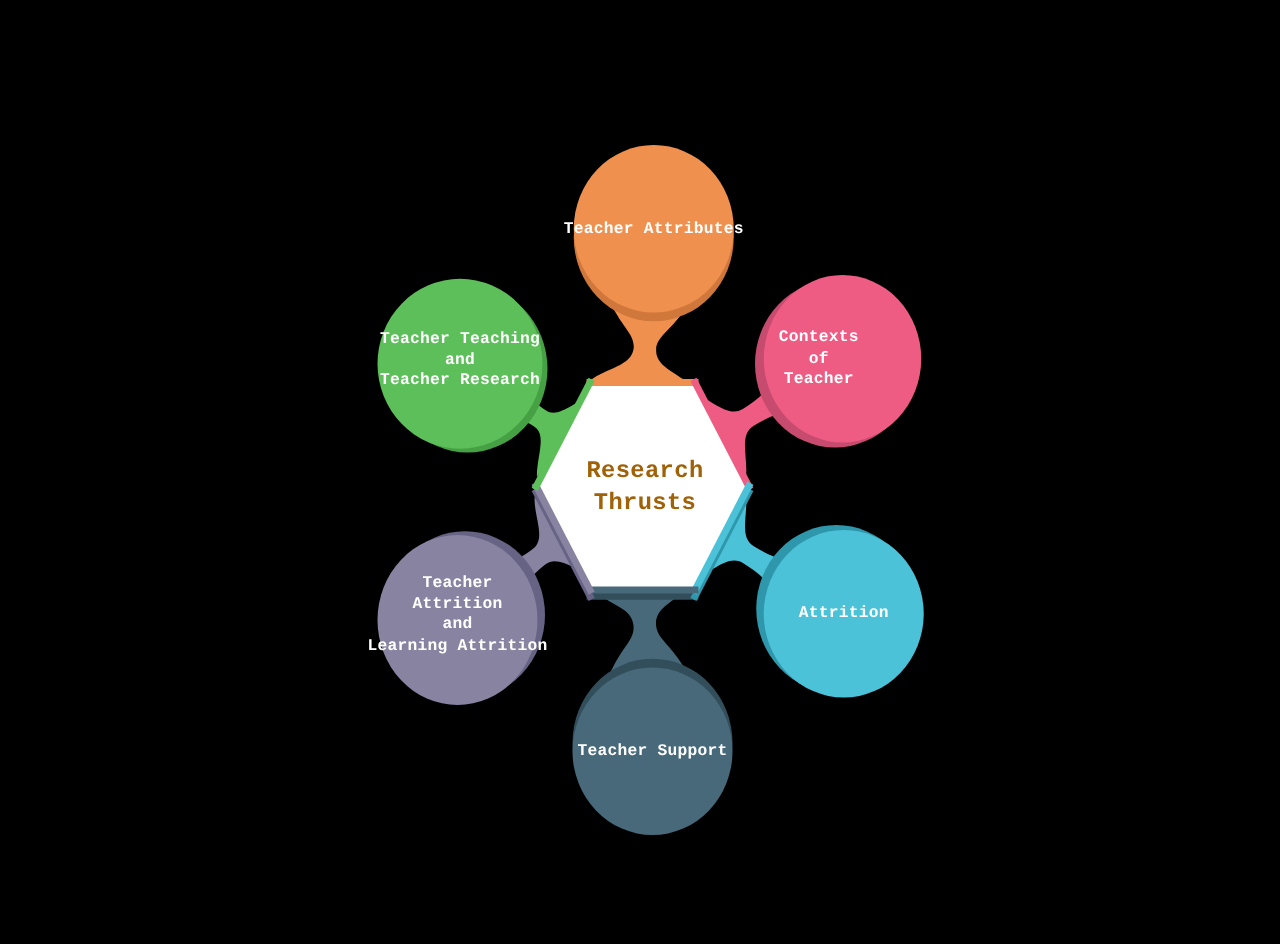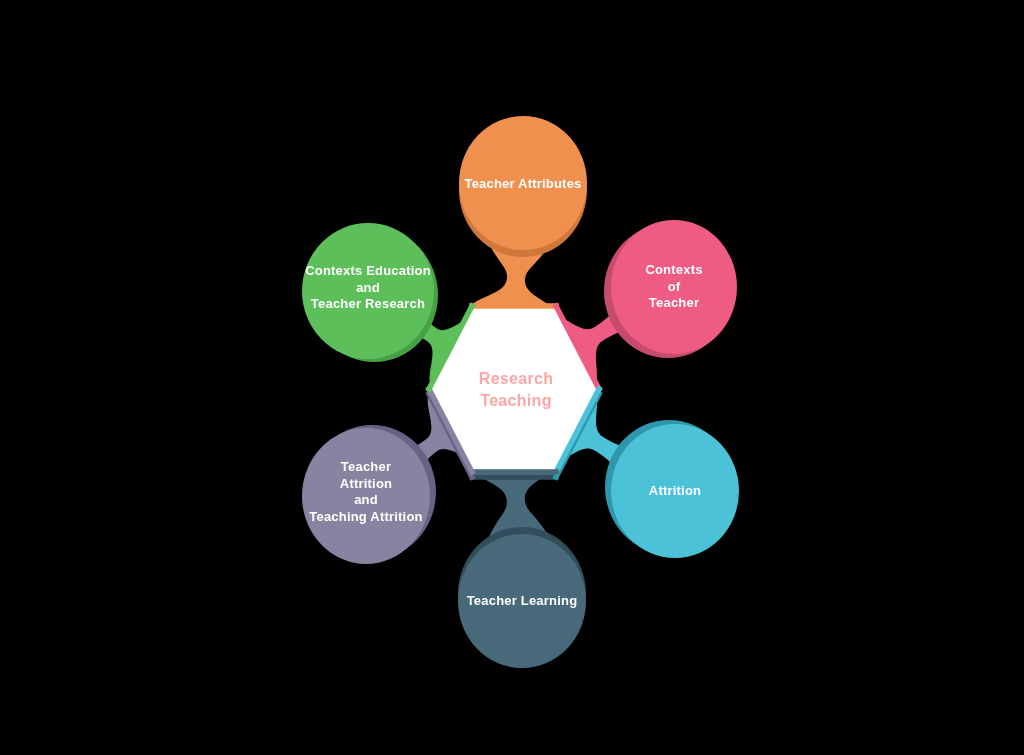--- a/index.html
+++ b/index.html
@@ -1,27 +1,27 @@
 <!DOCTYPE html>
 <html><head>
 <meta charset="utf-8">
 <style>
   html,body{margin:0;padding:0;background:#000;}
   .stage{
     position:relative;width:884px;height:755px;background:#000;overflow:hidden;
-    font-family:Liberation Sans, sans-serif;
+    font-family:Liberation Mono, monospace;
   }
   .stage svg{position:absolute;left:0;top:0;}
   .label{
     position:absolute;transform:translate(-50%,-50%);
     text-align:center;color:#ffffff;font-weight:700;font-size:13px;line-height:1.28;
     letter-spacing:.2px;white-space:nowrap;pointer-events:none;
   }
   .label span{display:block;}
-  .label.center{color:#fca5a5;font-size:16px;line-height:1.35;letter-spacing:.3px;}
+  .label.center{color:#a16207;font-size:19px;line-height:1.35;letter-spacing:.3px;}
 </style>
 </head>
 <body>
 
 <div class="stage">
 
   <svg width="1024" height="755" viewBox="0 0 1024 755">
 
     <g>
       <path transform="translate(523,183) rotate(4.2)" d="M -46,20 C -30,80 -9,80 -9,96 C -9,111 -30,114 -42,125 L 42,125 C 30,114 9,111 9,96 C 9,80 30,80 46,20 Z" fill="#F0904E"></path>
@@ -66,45 +66,45 @@
       <ellipse cx="522" cy="601" rx="64" ry="67" fill="#47697A"></ellipse>
       <ellipse cx="366" cy="496" rx="64" ry="68" fill="#8783A1"></ellipse>
       <ellipse cx="368" cy="291" rx="66" ry="68" fill="#5DBF5A"></ellipse>
     </g>
   </svg>
 
   <div class="label" style="left:523px;top:184px;">
     <span>Teacher Attributes</span>
   </div>
 
-  <div class="label" style="left:674px;top:287px;text-align:center;">
+  <div class="label" style="left:655px;top:287px;text-align:center;">
     <span>Contexts</span>
     <span>of</span>
     <span>Teacher</span>
   </div>
 
   <div class="label" style="left:675px;top:491px;">
     <span>Attrition</span>
   </div>
 
   <div class="label" style="left:522px;top:601px;">
-    <span>Teacher Learning</span>
+    <span>Teacher Support</span>
   </div>
 
   <div class="label" style="left:366px;top:492px;text-align:center;">
     <span>Teacher</span>
     <span>Attrition</span>
     <span>and</span>
-    <span>Teaching Attrition</span>
+    <span>Learning Attrition</span>
   </div>
 
   <div class="label" style="left:368px;top:288px;">
-    <span>Contexts Education</span>
+    <span>Teacher Teaching</span>
     <span>and</span>
     <span>Teacher Research</span>
   </div>
 
   <div class="label center" style="left:516px;top:390px;">
     <span>Research</span>
-    <span>Teaching</span>
+    <span>Thrusts</span>
   </div>
 
 </div>
 
 </body></html>

